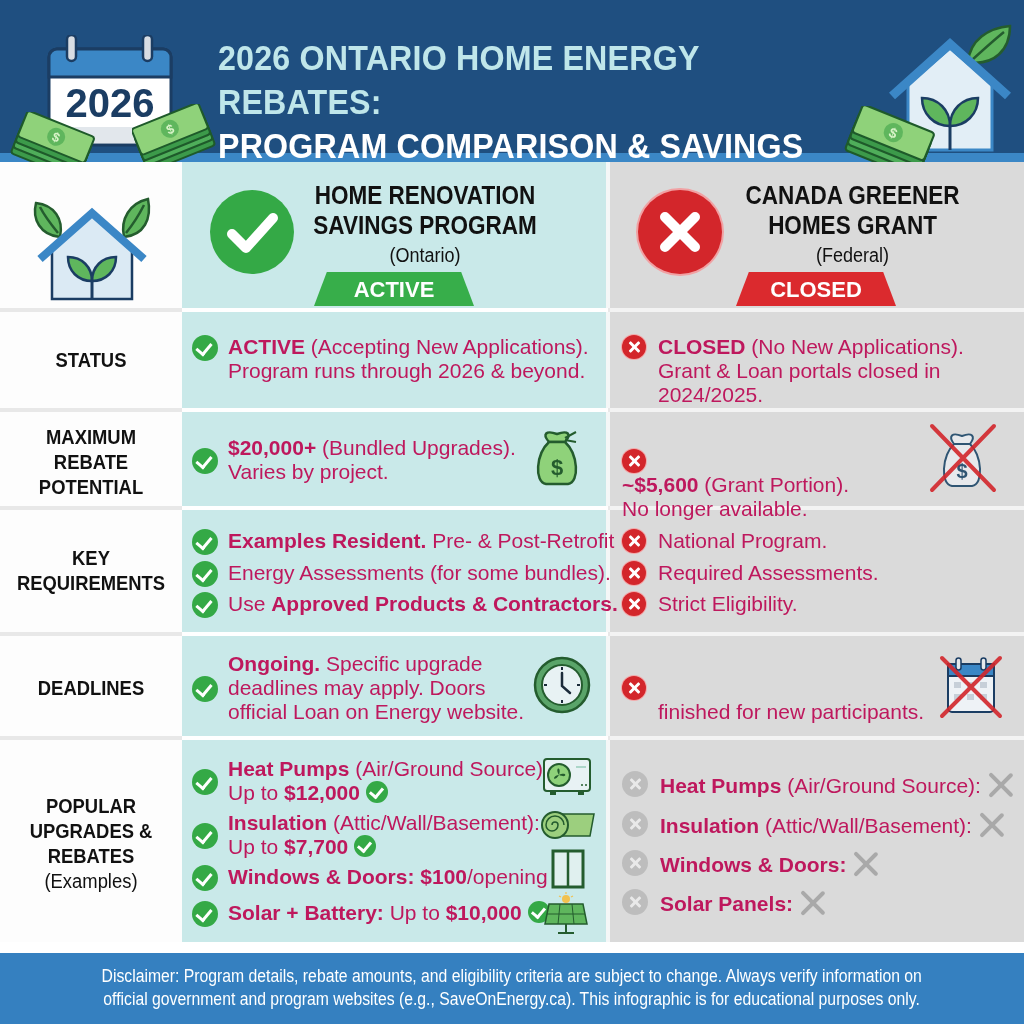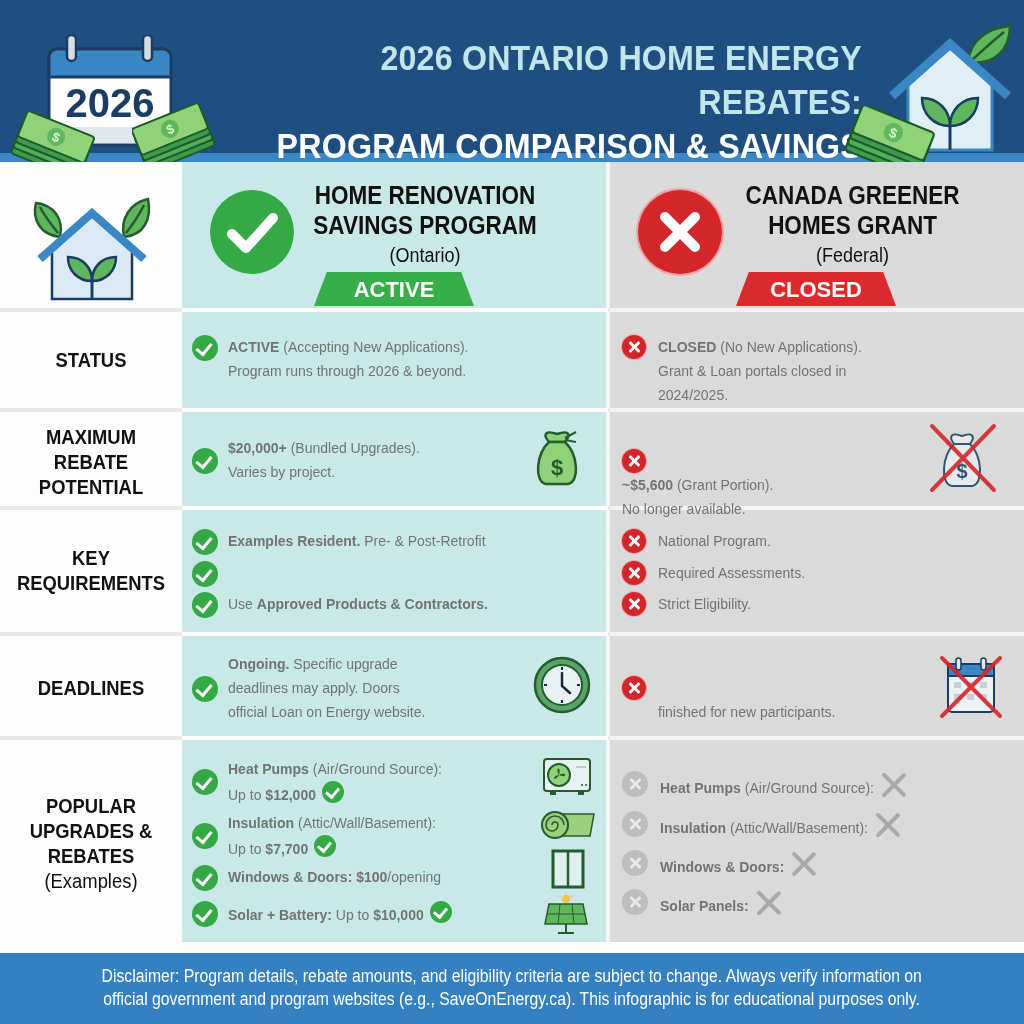--- a/index.html
+++ b/index.html
@@ -2,21 +2,21 @@
 <html><head>
 <meta charset="utf-8">
 <style>
   * { box-sizing: border-box; margin: 0; padding: 0; }
   html, body { width: 1024px; height: 1024px; overflow: hidden; background: #ffffff; }
   body { font-family: "Liberation Sans", "DejaVu Sans", sans-serif; color: #111; position: relative; }
 
   
   .header { position: absolute; left: 0; top: 0; width: 1024px; height: 162px; background: #1f4f80; }
   .header-band { position: absolute; left: 0; top: 153px; width: 1024px; height: 9px; background: #3b87c6; }
-  .header-title { position: absolute; left: 190px; top: 36px; width: 700px; text-align: right; font-weight: 700; letter-spacing: 0.2px; line-height: 44px; }
+  .header-title { position: absolute; left: 190px; top: 36px; width: 700px; text-align: left; font-weight: 700; letter-spacing: 0.2px; line-height: 44px; }
   .header-title .l1 { display:block; font-size: 35px; color: #bfe6ea; transform: scaleX(0.92); }
   .header-title .l2 { display:block; font-size: 35px; color: #ffffff; transform: scaleX(0.92); }
 
   .calendar { position: absolute; left: 47px; top: 35px; width: 130px; height: 115px; }
   .money { position: absolute; }
 
   .house-header { position: absolute; left: 888px; top: 22px; width: 125px; height: 135px; }
 
   
   .grid { position: absolute; left: 0; top: 162px; width: 1024px; height: 780px; }
@@ -33,21 +33,21 @@
 
   
   .prog-title { position: absolute; text-align: center; font-weight: 700; font-size: 25px; line-height: 30px; color: #111; transform: scaleX(0.9); }
   .prog-sub { display:block; font-weight: 400; font-size: 20px; line-height: 30px; }
   .big-check { position: absolute; width: 84px; height: 84px; border-radius: 50%; }
   .ribbon { position: absolute; height: 34px; color: #fff; font-weight: 700; font-size: 22px; text-align: center; line-height: 36px; }
   .ribbon.green { background: #37ae4a; clip-path: polygon(8% 0, 92% 0, 100% 100%, 0 100%); }
   .ribbon.red { background: #db2a2e; clip-path: polygon(8% 0, 92% 0, 100% 100%, 0 100%); }
 
   
-  .item { position: absolute; display: flex; align-items: flex-start; font-size: 14px; line-height: 24px; color: #737373; }
+  .item { position: absolute; display: flex; align-items: flex-start; font-size: 21px; line-height: 24px; color: #be185d; }
   .item .txt { transform-origin: left center; }
   .item b { font-weight: 700; }
   .ico-ok { flex: 0 0 auto; width: 26px; height: 26px; border-radius: 50%; background: #34a946; position: relative; margin-right: 10px; }
   .ico-ok::after { content:""; position:absolute; left:7px; top:5px; width:7px; height:12px; border: solid #fff; border-width: 0 3px 3px 0; transform: rotate(40deg); }
   .ico-no { flex: 0 0 auto; width: 24px; height: 24px; border-radius: 50%; background: #d3262b; position: relative; margin-right: 12px; box-shadow: 0 0 0 1px #f2a9aa; }
   .ico-no::before, .ico-no::after { content:""; position:absolute; left:11px; top:5px; width:3px; height:14px; background:#fff; border-radius:1px; }
   .ico-no::before { transform: rotate(45deg); } .ico-no::after { transform: rotate(-45deg); }
   .ico-grey { flex:0 0 auto; width: 26px; height: 26px; border-radius: 50%; background: #bdbdbd; position: relative; margin-right: 12px; }
   .ico-grey::before, .ico-grey::after { content:""; position:absolute; left:11.5px; top:6px; width:3px; height:14px; background:#e9e9e9; border-radius:1px; }
   .ico-grey::before { transform: rotate(45deg); } .ico-grey::after { transform: rotate(-45deg); }
@@ -238,20 +238,21 @@
   <text x="36" y="56" font-size="20" text-anchor="middle" fill="#2f5573" font-family="Liberation Sans, sans-serif" font-weight="700">$</text>
   <path d="M6 4 L68 68 M68 4 L6 68" stroke="#d3262b" stroke-width="4" stroke-linecap="round" opacity="0.9"></path>
 </svg>
 
 <div class="item" style="left:192px; top:529px;">
   <span class="ico-ok"></span>
   <span class="txt"><b>Examples Resident.</b><span> Pre- &amp; Post-Retrofit</span></span>
 </div>
 <div class="item" style="left:192px; top:561px;">
   <span class="ico-ok"></span>
+  <span class="txt">Energy Assessments (for some bundles).</span>
 </div>
 <div class="item" style="left:192px; top:592px;">
   <span class="ico-ok"></span>
   <span class="txt"><span>Use </span><b>Approved Products &amp; Contractors.</b></span>
 </div>
 
 <div class="item" style="left:622px; top:529px;">
   <span class="ico-no"></span>
   <span class="txt">National Program.</span>
 </div>

